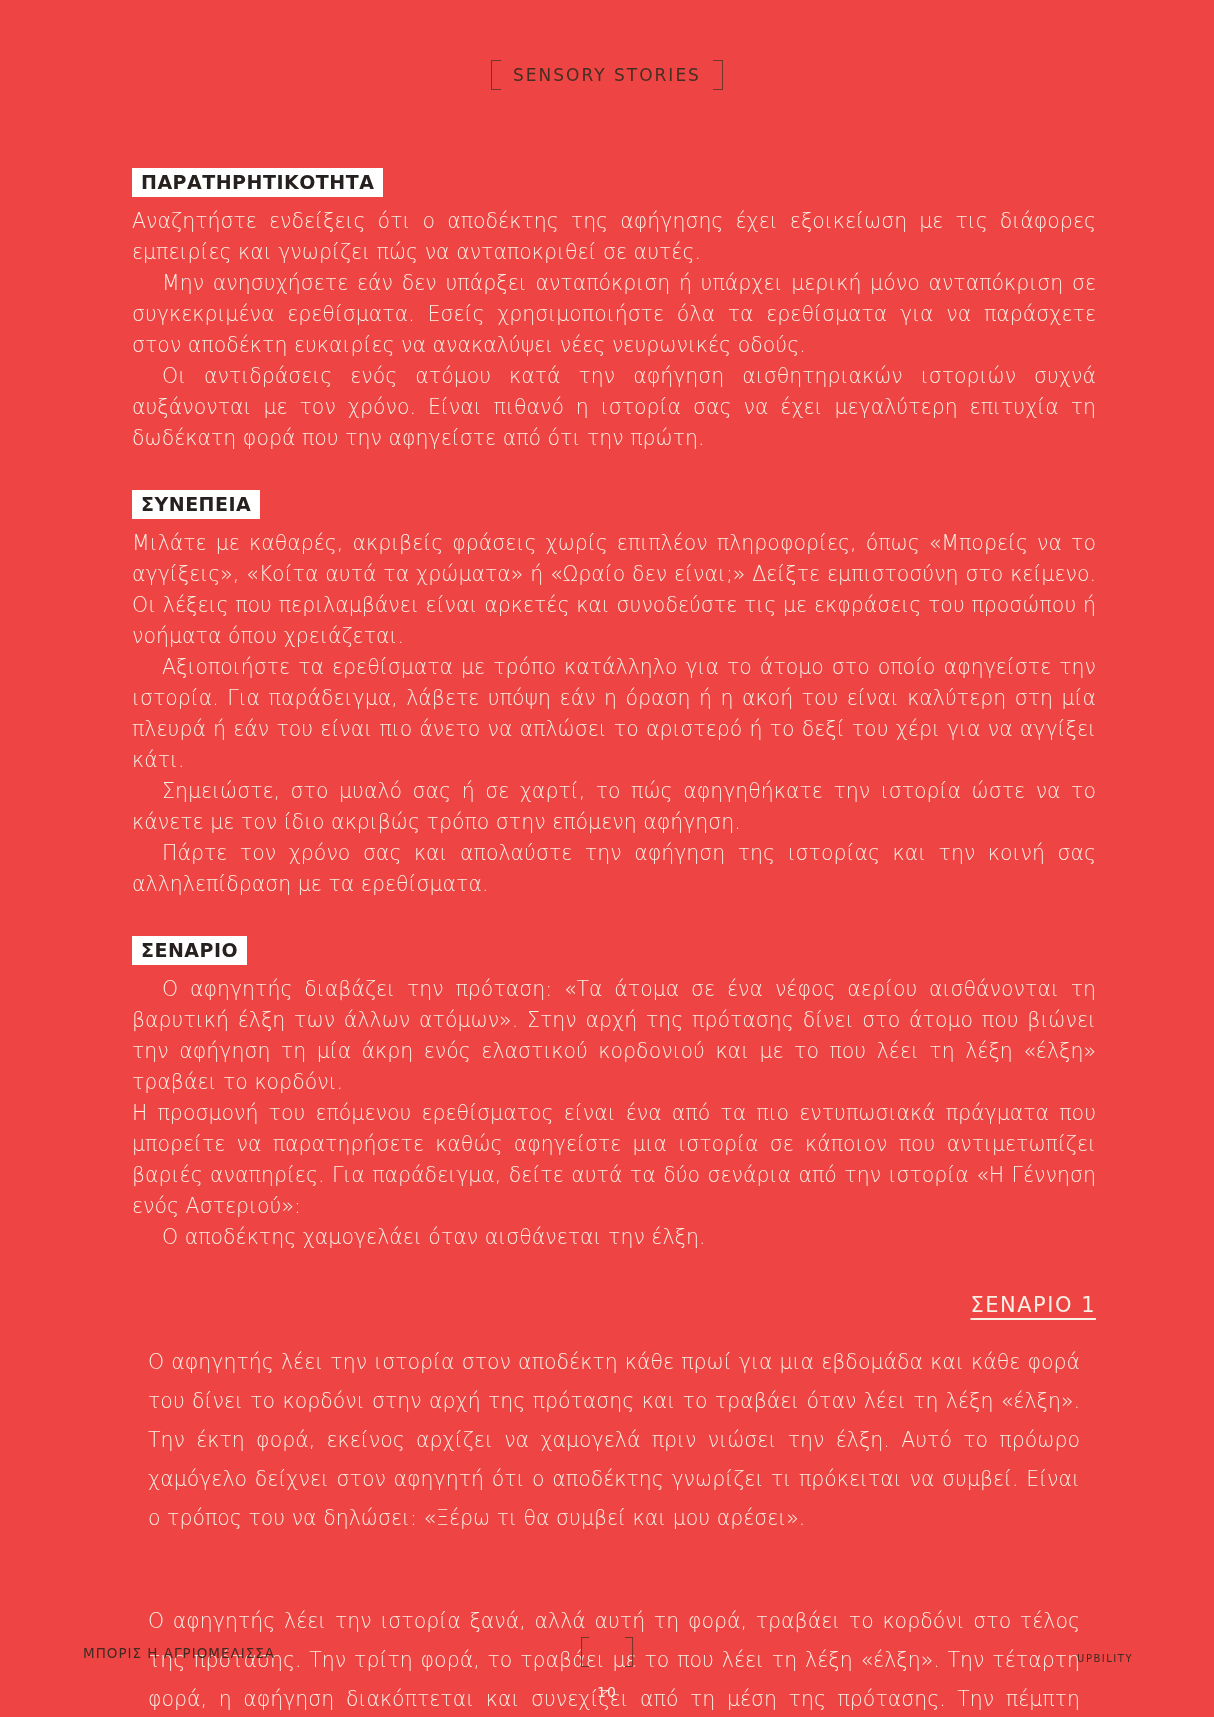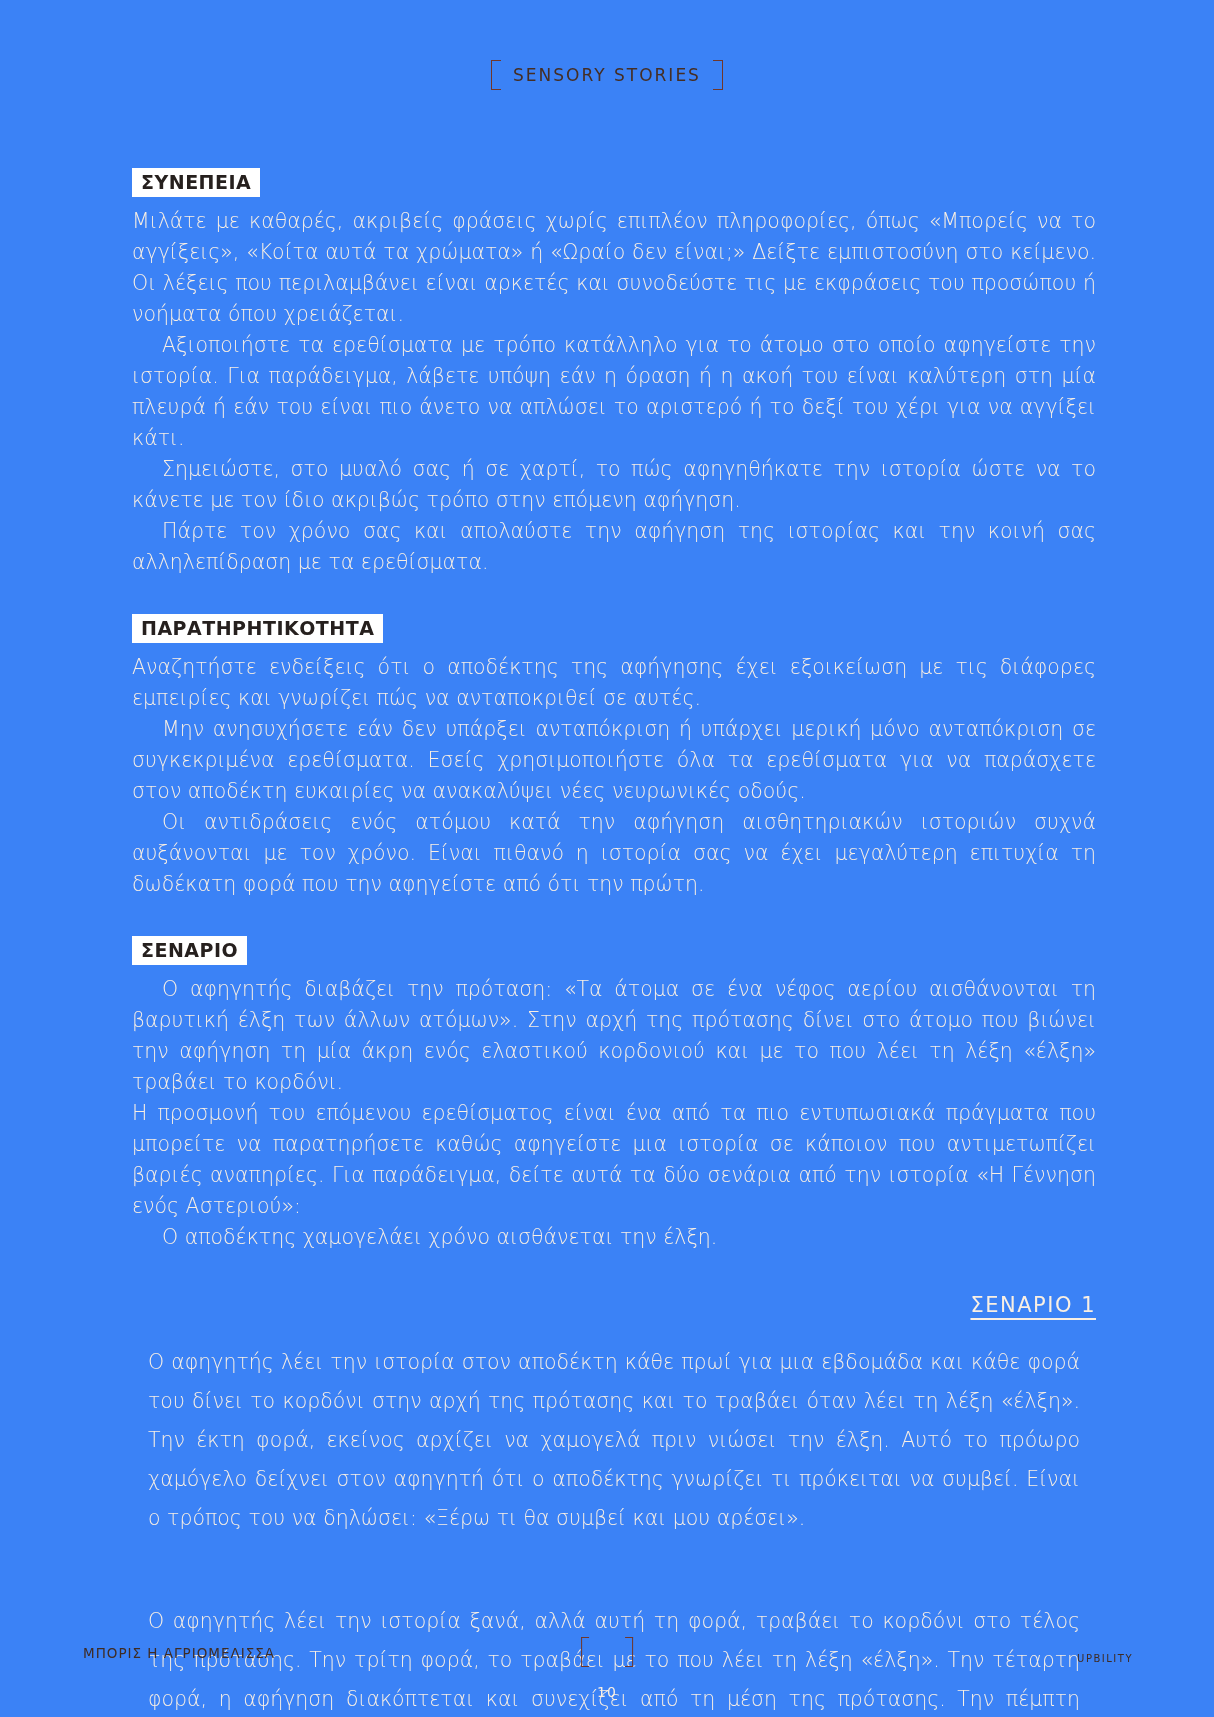--- a/index.html
+++ b/index.html
@@ -1,20 +1,20 @@
 <!DOCTYPE html>
 <html lang="el"><head>
 <meta charset="utf-8">
 <style>
   html, body { margin: 0; padding: 0; }
   .page {
     position: relative;
     width: 1214px;
     height: 1717px;
-    background: #3b82f6;
+    background: #ef4444;
     font-family: "DejaVu Sans", "Liberation Sans", sans-serif;
     overflow: hidden;
   }
 
   
   .running-head {
     position: absolute;
     top: 60px;
     left: 0;
     width: 100%;
@@ -143,39 +143,39 @@
     <div class="running-head-inner">
       <span class="bk bk-l"></span>
       <span class="running-head-title">SENSORY STORIES</span>
       <span class="bk bk-r"></span>
     </div>
   </div>
 
   <div class="content">
 
     <div class="section">
+      <div class="section-heading">ΠΑΡΑΤΗΡΗΤΙΚΟΤΗΤΑ</div>
+      <p class="para">Αναζητήστε ενδείξεις ότι ο αποδέκτης της αφήγησης έχει εξοικείωση με τις διάφορες εμπειρίες και γνωρίζει πώς να ανταποκριθεί σε αυτές.</p>
+      <p class="para indent">Μην ανησυχήσετε εάν δεν υπάρξει ανταπόκριση ή υπάρχει μερική μόνο ανταπόκριση σε συγκεκριμένα ερεθίσματα. Εσείς χρησιμοποιήστε όλα τα ερεθίσματα για να παράσχετε στον αποδέκτη ευκαιρίες να ανακαλύψει νέες νευρωνικές οδούς.</p>
+      <p class="para indent">Οι αντιδράσεις ενός ατόμου κατά την αφήγηση αισθητηριακών ιστοριών συχνά αυξάνονται με τον χρόνο. Είναι πιθανό η ιστορία σας να έχει μεγαλύτερη επιτυχία τη δωδέκατη φορά που την αφηγείστε από ότι την πρώτη.</p>
+    </div>
+
+    <div class="section">
       <div class="section-heading">ΣΥΝΕΠΕΙΑ</div>
       <p class="para">Μιλάτε με καθαρές, ακριβείς φράσεις χωρίς επιπλέον πληροφορίες, όπως «Μπορείς να το αγγίξεις», «Κοίτα αυτά τα χρώματα» ή «Ωραίο δεν είναι;» Δείξτε εμπιστοσύνη στο κείμενο. Οι λέξεις που περιλαμβάνει είναι αρκετές και συνοδεύστε τις με εκφράσεις του προσώπου ή νοήματα όπου χρειάζεται.</p>
       <p class="para indent">Αξιοποιήστε τα ερεθίσματα με τρόπο κατάλληλο για το άτομο στο οποίο αφηγείστε την ιστορία. Για παράδειγμα, λάβετε υπόψη εάν η όραση ή η ακοή του είναι καλύτερη στη μία πλευρά ή εάν του είναι πιο άνετο να απλώσει το αριστερό ή το δεξί του χέρι για να αγγίξει κάτι.</p>
       <p class="para indent">Σημειώστε, στο μυαλό σας ή σε χαρτί, το πώς αφηγηθήκατε την ιστορία ώστε να το κάνετε με τον ίδιο ακριβώς τρόπο στην επόμενη αφήγηση.</p>
       <p class="para indent">Πάρτε τον χρόνο σας και απολαύστε την αφήγηση της ιστορίας και την κοινή σας αλληλεπίδραση με τα ερεθίσματα.</p>
     </div>
 
     <div class="section">
-      <div class="section-heading">ΠΑΡΑΤΗΡΗΤΙΚΟΤΗΤΑ</div>
-      <p class="para">Αναζητήστε ενδείξεις ότι ο αποδέκτης της αφήγησης έχει εξοικείωση με τις διάφορες εμπειρίες και γνωρίζει πώς να ανταποκριθεί σε αυτές.</p>
-      <p class="para indent">Μην ανησυχήσετε εάν δεν υπάρξει ανταπόκριση ή υπάρχει μερική μόνο ανταπόκριση σε συγκεκριμένα ερεθίσματα. Εσείς χρησιμοποιήστε όλα τα ερεθίσματα για να παράσχετε στον αποδέκτη ευκαιρίες να ανακαλύψει νέες νευρωνικές οδούς.</p>
-      <p class="para indent">Οι αντιδράσεις ενός ατόμου κατά την αφήγηση αισθητηριακών ιστοριών συχνά αυξάνονται με τον χρόνο. Είναι πιθανό η ιστορία σας να έχει μεγαλύτερη επιτυχία τη δωδέκατη φορά που την αφηγείστε από ότι την πρώτη.</p>
-    </div>
-
-    <div class="section">
       <div class="section-heading">ΣΕΝΑΡΙΟ</div>
       <p class="para indent">Ο αφηγητής διαβάζει την πρόταση: «Τα άτομα σε ένα νέφος αερίου αισθάνονται τη βαρυτική έλξη των άλλων ατόμων». Στην αρχή της πρότασης δίνει στο άτομο που βιώνει την αφήγηση τη μία άκρη ενός ελαστικού κορδονιού και με το που λέει τη λέξη «έλξη» τραβάει το κορδόνι.</p>
       <p class="para">Η προσμονή του επόμενου ερεθίσματος είναι ένα από τα πιο εντυπωσιακά πράγματα που μπορείτε να παρατηρήσετε καθώς αφηγείστε μια ιστορία σε κάποιον που αντιμετωπίζει βαριές αναπηρίες. Για παράδειγμα, δείτε αυτά τα δύο σενάρια από την ιστορία «Η Γέννηση ενός Αστεριού»:</p>
-      <p class="para indent">Ο αποδέκτης χαμογελάει χρόνο αισθάνεται την έλξη.</p>
+      <p class="para indent">Ο αποδέκτης χαμογελάει όταν αισθάνεται την έλξη.</p>
     </div>
 
     <div class="scenario">
       <h3 class="scenario-heading">ΣΕΝΑΡΙΟ 1</h3>
       <p class="scenario-para">Ο αφηγητής λέει την ιστορία στον αποδέκτη κάθε πρωί για μια εβδομάδα και κάθε φορά του δίνει το κορδόνι στην αρχή της πρότασης και το τραβάει όταν λέει τη λέξη «έλξη». Την έκτη φορά, εκείνος αρχίζει να χαμογελά πριν νιώσει την έλξη. Αυτό το πρόωρο χαμόγελο δείχνει στον αφηγητή ότι ο αποδέκτης γνωρίζει τι πρόκειται να συμβεί. Είναι ο τρόπος του να δηλώσει: «Ξέρω τι θα συμβεί και μου αρέσει».</p>
     </div>
 
     <div class="scenario second">
       <p class="scenario-para">Ο αφηγητής λέει την ιστορία ξανά, αλλά αυτή τη φορά, τραβάει το κορδόνι στο τέλος της πρότασης. Την τρίτη φορά, το τραβάει με το που λέει τη λέξη «έλξη». Την τέταρτη φορά, η αφήγηση διακόπτεται και συνεχίζει από τη μέση της πρότασης. Την πέμπτη φορά, τραβάει πιο δυνατά</p>
     </div>

